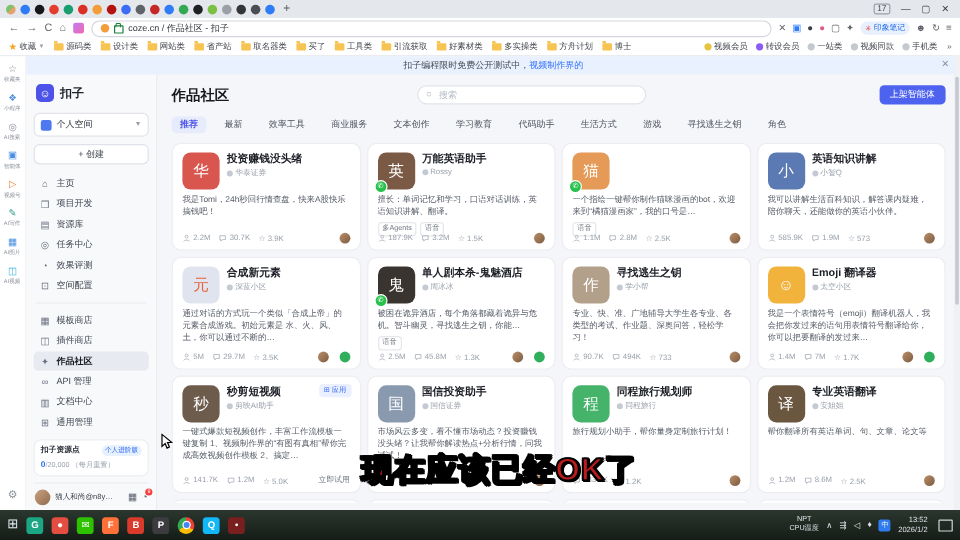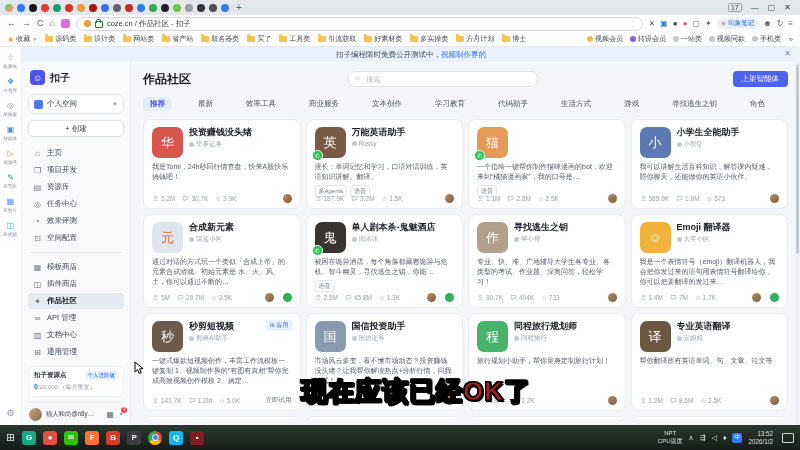--- a/index.html
+++ b/index.html
@@ -69,21 +69,21 @@
   .bell-dot{position:absolute;top:-3px;right:-4px;background:#f53f3f;color:#fff;font-size:4.5px;border-radius:4px;padding:0 1.5px;line-height:1.4;}
   
   .content{flex:1;min-width:0;padding:6px 12px 0;position:relative;}
   .content-head{display:flex;align-items:center;height:22px;position:relative;}
   .page-title{font-size:12px;font-weight:bold;color:#17191d;}
   .search{position:absolute;left:50%;transform:translateX(-62%);width:175px;height:14px;background:#fff;border:1px solid #e0e3e9;border-radius:8px;display:flex;align-items:center;gap:4px;padding:0 7px;color:#a9b0ba;}
   .search .mag{font-size:8px;line-height:1;}
   .search input{border:none;outline:none;background:transparent;flex:1;font-size:7.5px;color:#333;min-width:0;font-family:inherit;}
   .search input::placeholder{color:#b3bac4;}
   .publish{margin-left:auto;background:#4d63f0;color:#fff;font-size:7.5px;height:16px;padding:0 9px;border-radius:4px;display:flex;align-items:center;}
-  .cat-tabs{display:flex;align-items:center;gap:19px;margin:7px 0 8px;font-size:7.5px;color:#4e545e;}
+  .cat-tabs{display:flex;align-items:center;gap:8px;margin:7px 0 8px;font-size:7.5px;color:#4e545e;}
   .cat{padding:2px 7px;border-radius:4px;white-space:nowrap;}
   .cat.active{background:#e7ecfc;color:#4d53e8;font-weight:bold;}
   .grid{display:grid;grid-template-columns:repeat(4,1fr);grid-template-rows:90px 94px 98px 90px;gap:5px;overflow:hidden;height:300px;}
   .card{background:#fff;border:1px solid #ededf1;border-radius:8px;padding:7px 8px;position:relative;overflow:hidden;}
   .chead{display:flex;gap:6px;align-items:flex-start;}
   .cicon{width:31px;height:31px;border-radius:7px;display:grid;place-items:center;color:#fff;font-size:13px;position:relative;flex-shrink:0;}
   .voice-badge{position:absolute;left:-3px;bottom:-3px;width:11px;height:11px;border-radius:50%;background:#27c24c;border:1.5px solid #fff;color:#fff;font-size:6px;display:grid;place-items:center;box-sizing:border-box;}
   .cmeta{min-width:0;}
   .ctitle{font-size:9px;font-weight:bold;color:#1b1e24;line-height:1.25;white-space:nowrap;overflow:hidden;}
   .cauthor{display:flex;align-items:center;gap:2px;font-size:6.5px;color:#9aa1ab;margin-top:2px;}
@@ -506,21 +506,21 @@
                   </span>
       <span class="stat">☆ 2.5K</span>
       <span class="cavatar"></span>
     </div>
   </div>
               <div class="card">
 
     <div class="chead">
       <div class="cicon" style="background:#5b79b2;color:#fff">小</div>
       <div class="cmeta">
-        <div class="ctitle">小学生全能助手</div>
+        <div class="ctitle">英语知识讲解</div>
         <div class="cauthor">
                       <span class="adot"></span>
                       <span>小智Q</span>
                     </div>
       </div>
     </div>
     <div class="cdesc">我可以讲解生活百科知识，解答课内疑难，陪你聊天，还能做你的英语小伙伴。</div>
 
     <div class="cfoot">
       <span class="stat">

